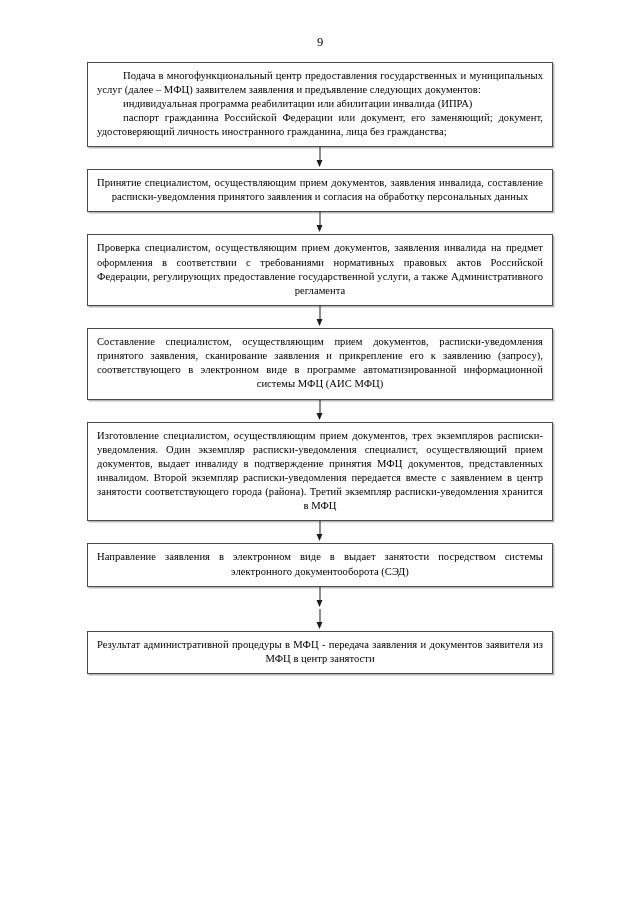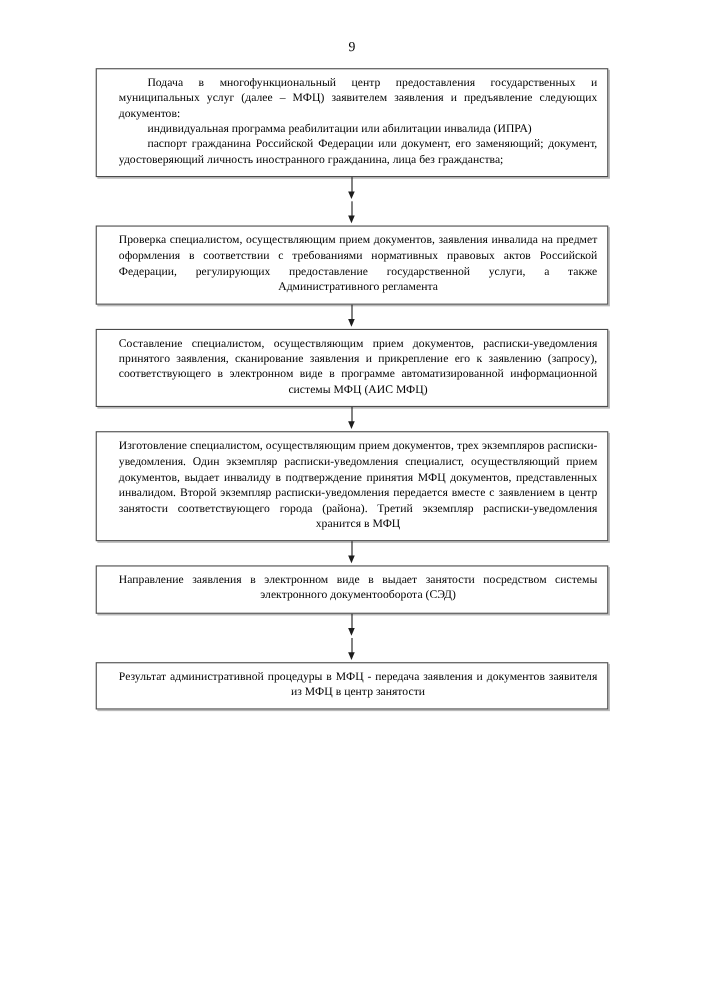--- a/index.html
+++ b/index.html
@@ -39,21 +39,21 @@
   }
   .flow {
     margin: 13px auto 0 auto;
     width: 466px;
     position: relative;
   }
   .node {
     border: 1px solid #4a4a4a;
     box-shadow: 1.5px 1.5px 0 0 #b9b9b9;
     box-sizing: border-box;
-    padding: 6px 9px 7px 20px;
+    padding: 6px 9px 7px 9px;
     background: #ffffff;
   }
   .node p {
     margin: 0;
     font-size: 10.6px;
     line-height: 1.335;
     text-align: justify;
     text-align-last: center;
     letter-spacing: 0.02px;
   }
@@ -103,20 +103,23 @@
       <p class="indent just-left">Подача в многофункциональный центр предоставления государственных и муниципальных услуг (далее – МФЦ) заявителем заявления и предъявление следующих документов:</p>
       <p class="indent just-left">индивидуальная программа реабилитации или абилитации инвалида (ИПРА)</p>
       <p class="indent just-left">паспорт гражданина Российской Федерации или документ, его заменяющий; документ, удостоверяющий личность иностранного гражданина, лица без гражданства;</p>
     </div>
 
     <div class="connector">
       <div class="stem"></div>
       <div class="head"></div>
     </div>
 
+    <div class="node">
+      <p>Принятие специалистом, осуществляющим прием документов, заявления инвалида, составление расписки-уведомления принятого заявления и согласия на обработку персональных данных</p>
+    </div>
 
     <div class="connector">
       <div class="stem"></div>
       <div class="head"></div>
     </div>
 
     <div class="node">
       <p>Проверка специалистом, осуществляющим прием документов, заявления инвалида на предмет оформления в соответствии с требованиями нормативных правовых актов Российской Федерации, регулирующих предоставление государственной услуги, а также Административного регламента</p>
     </div>
 

